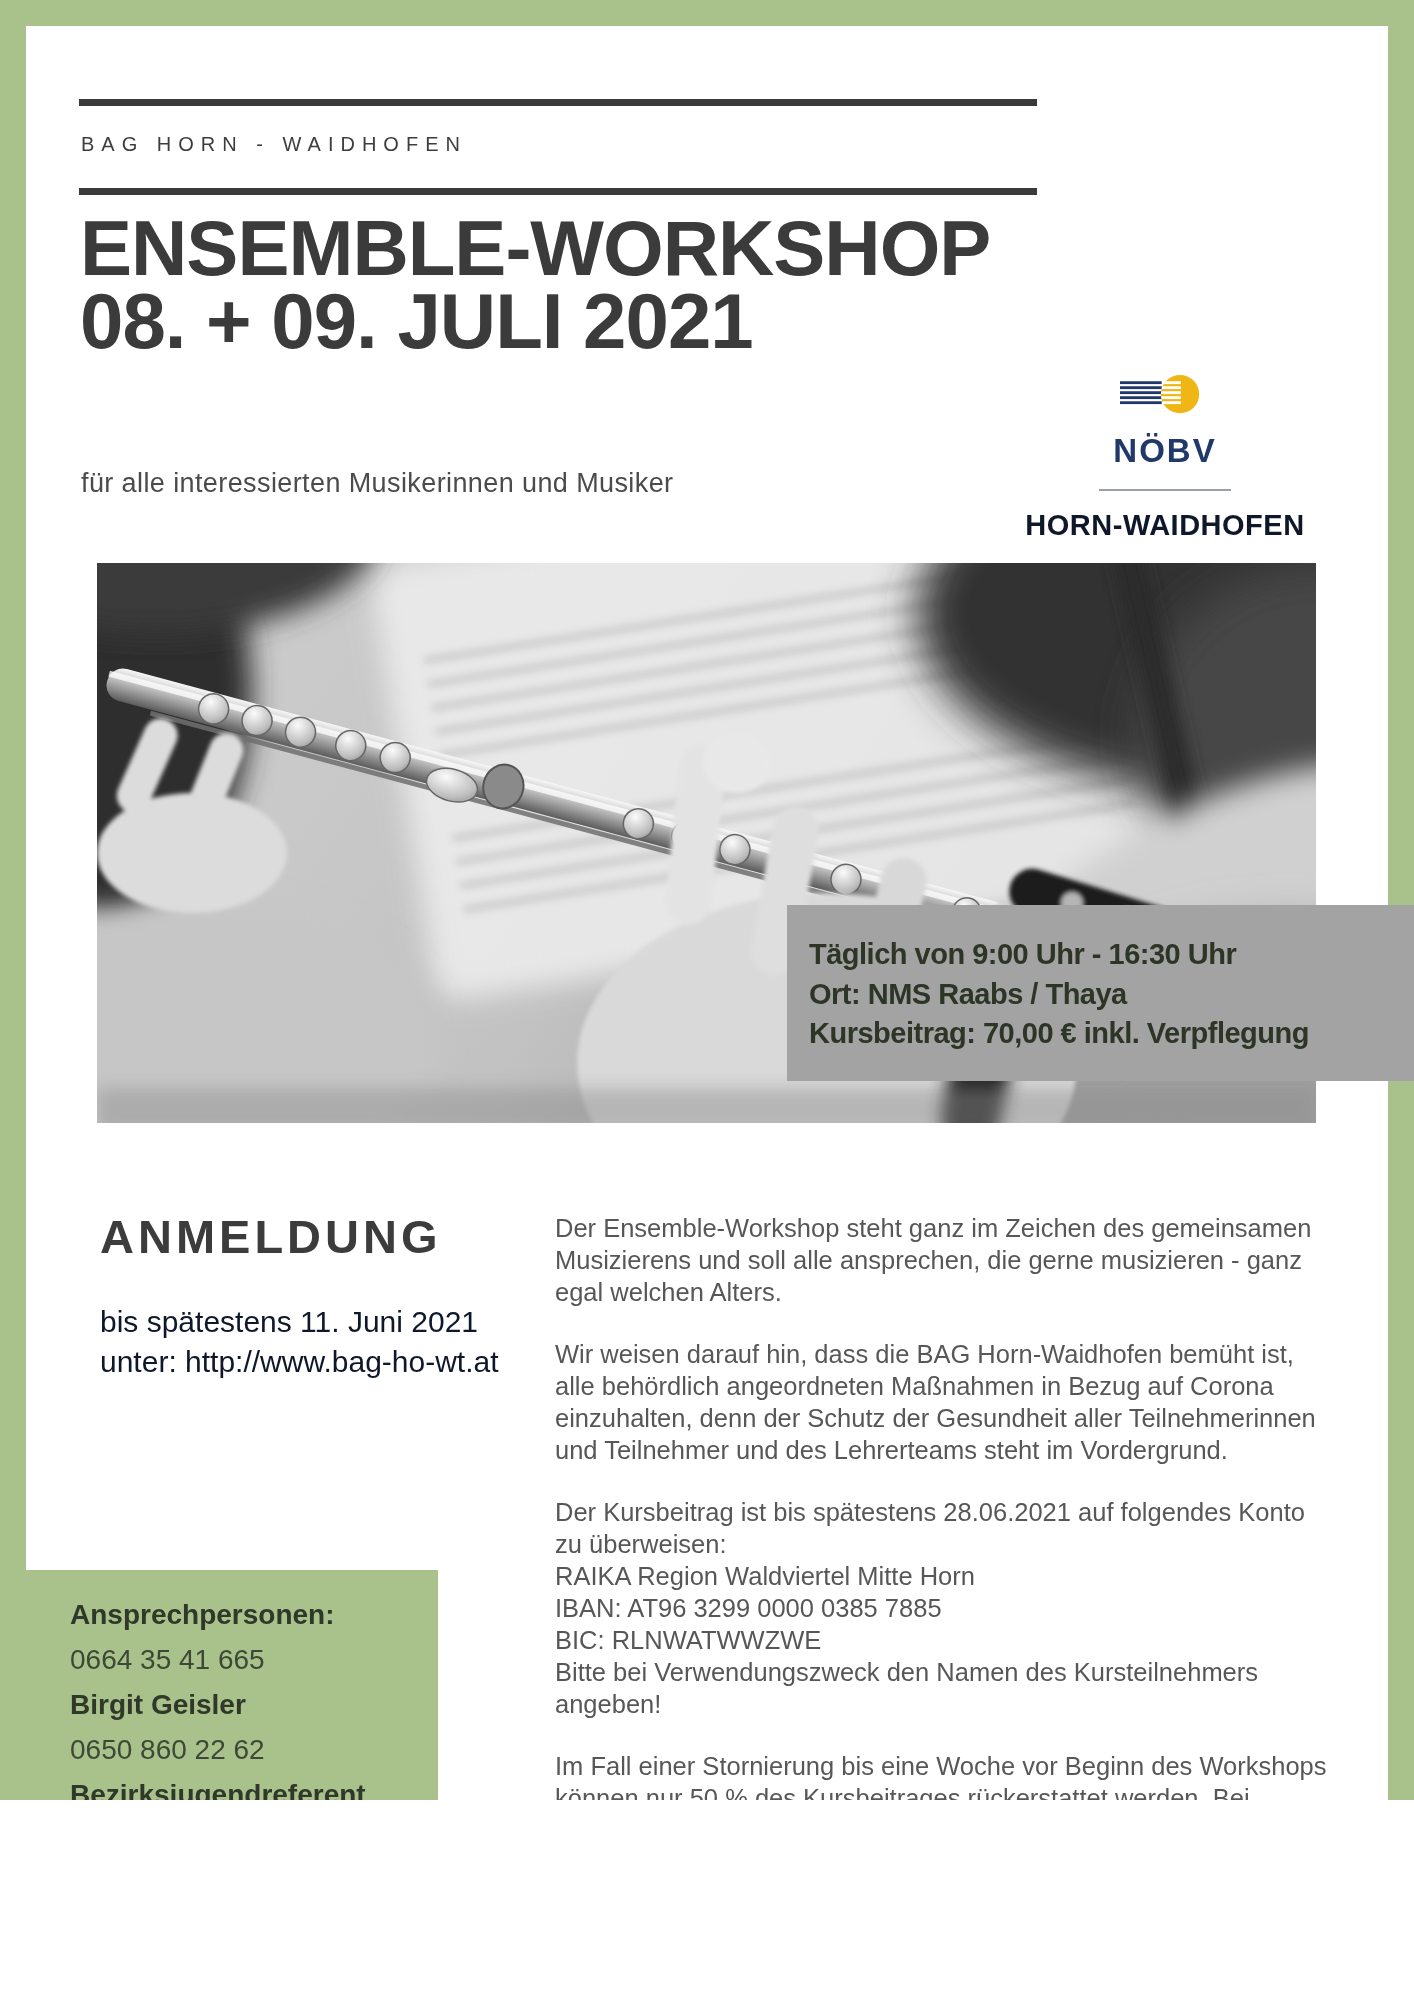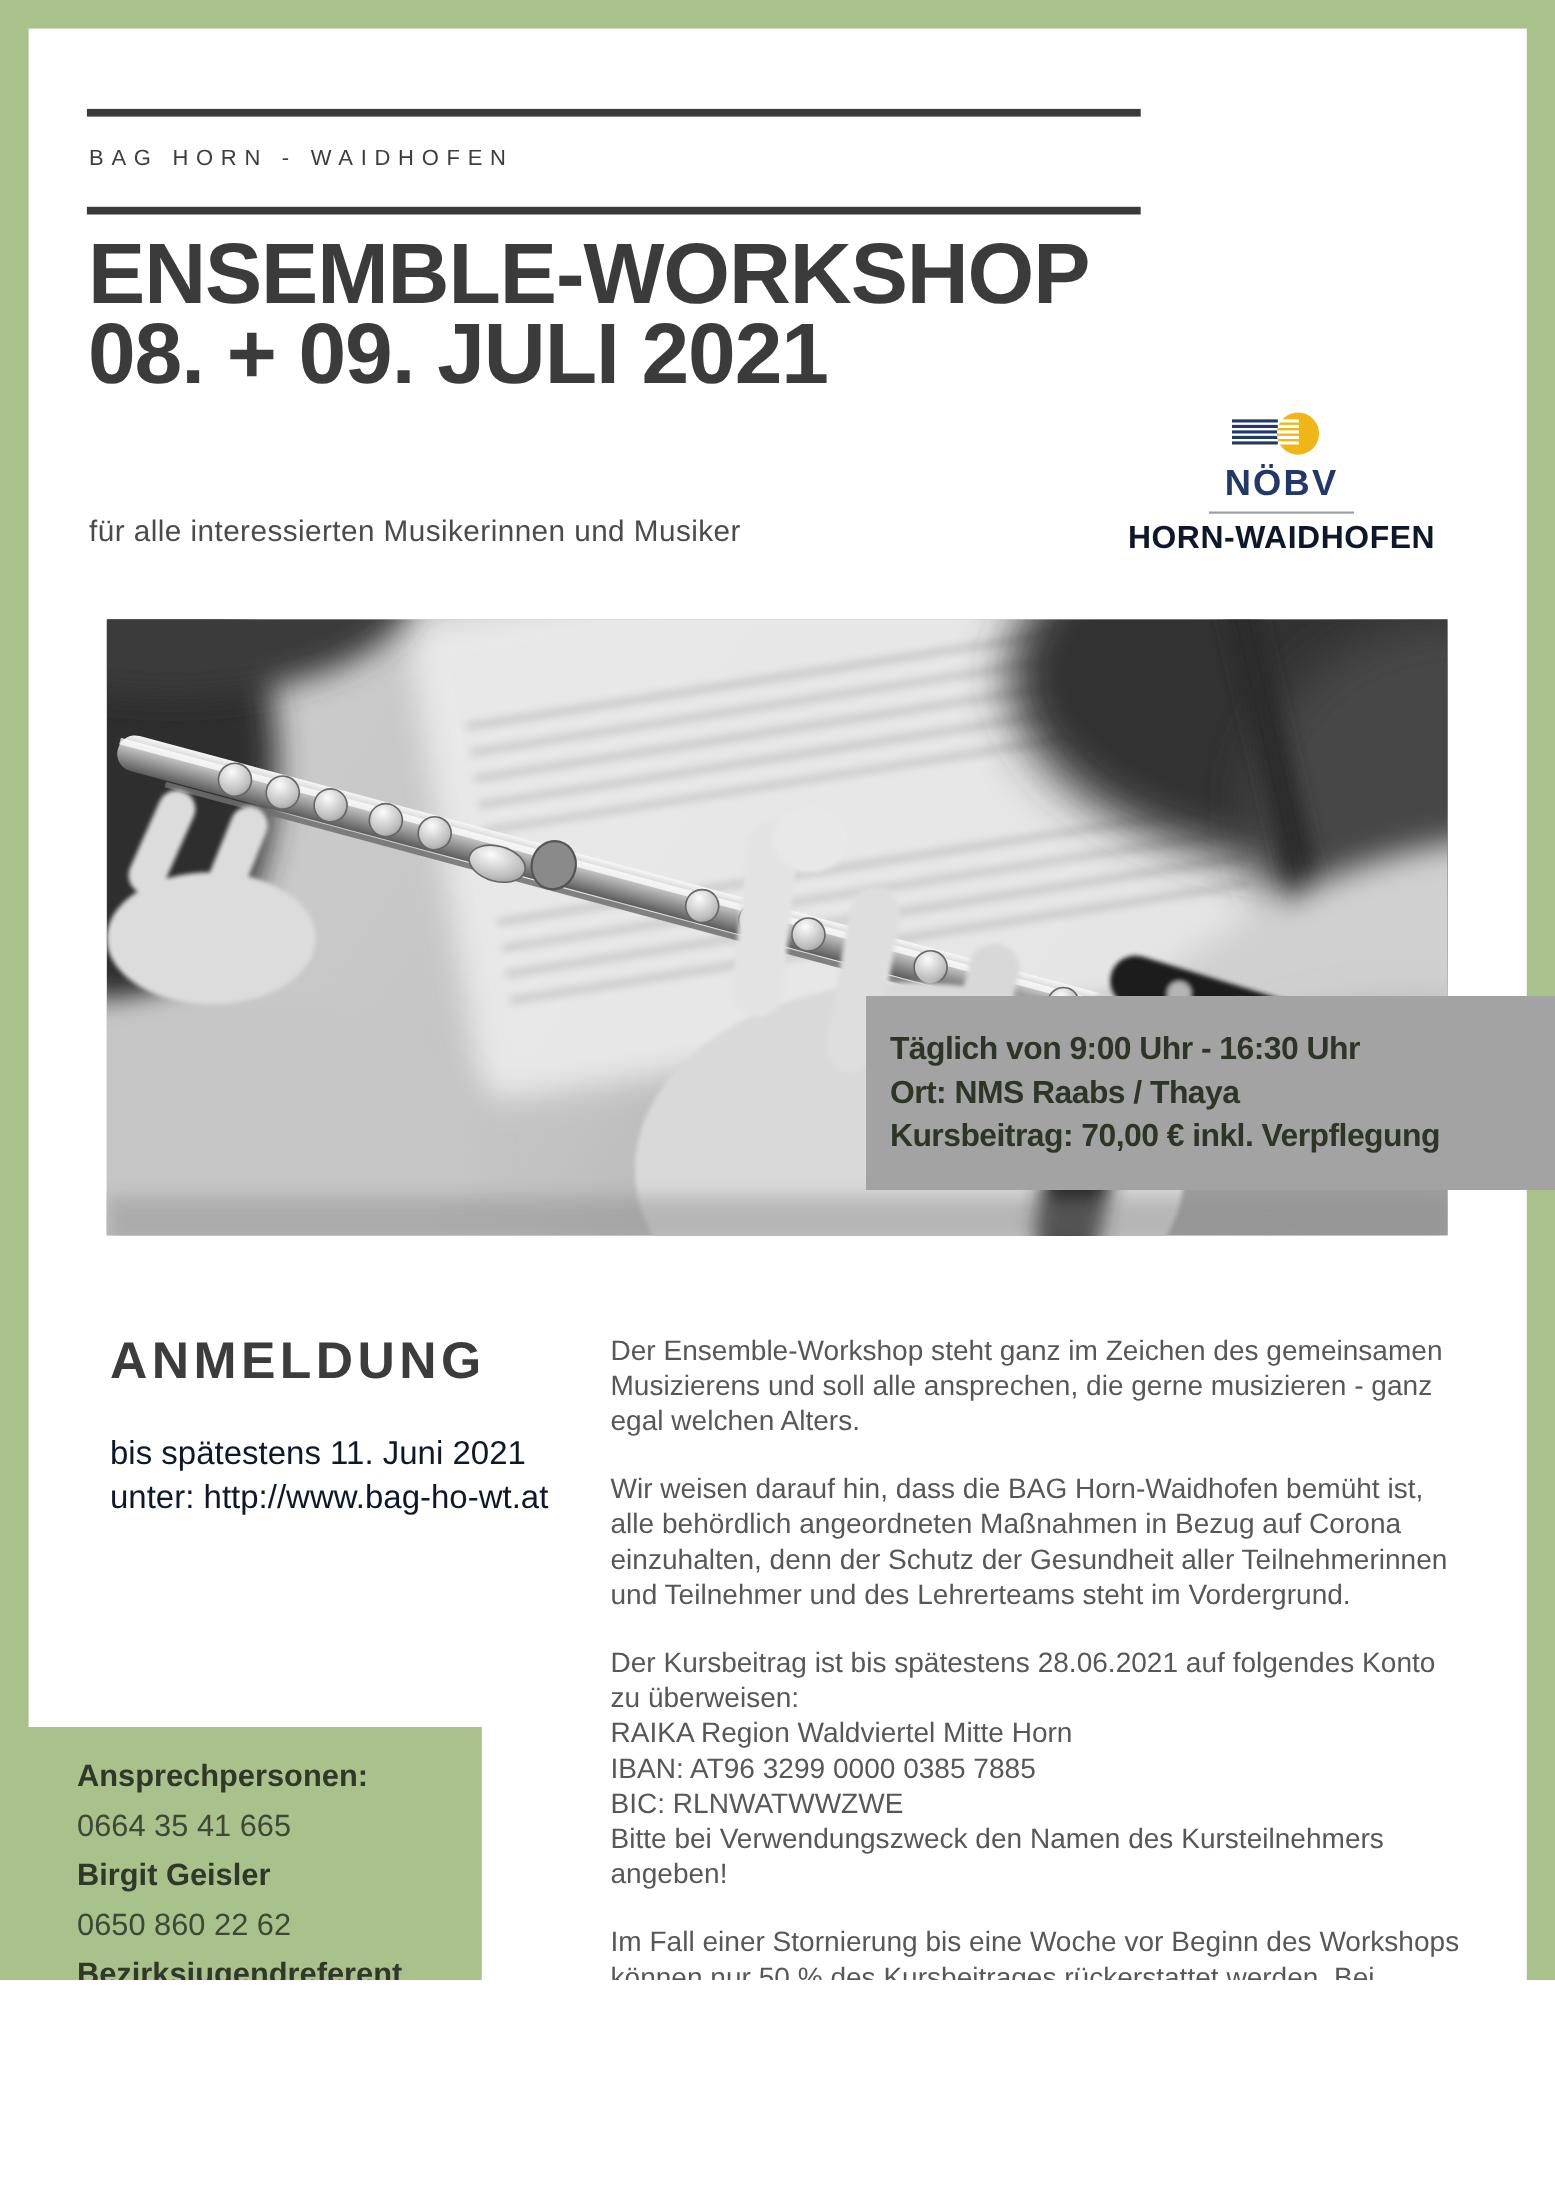--- a/index.html
+++ b/index.html
@@ -26,21 +26,21 @@
     font-size:78px;font-weight:700;color:#3b3b3b;
     letter-spacing:-1px;line-height:73px;white-space:nowrap;
   }
   .subtitle{
     position:absolute;left:81px;top:468px;
     font-size:27px;color:#4b4b4b;letter-spacing:.4px;
   }
 
   .logo{
     position:absolute;left:1020px;top:372px;width:290px;
-    display:flex;flex-direction:column;align-items:center;
+    display:flex;flex-direction:column;align-items:center;gap:12px;
   }
   .logo .mark{width:100px;height:46px;}
   .logo .org{
     margin-top:2px;font-size:33px;font-weight:700;color:#21386a;letter-spacing:2px;
   }
   .logo .div{width:132px;height:2px;background:#9aa0a6;margin:7px 0 6px 0;}
   .logo .region{font-size:29px;font-weight:700;color:#0f172a;letter-spacing:.5px;white-space:nowrap;}
 
   .photo{
     position:absolute;left:97px;top:563px;width:1219px;height:560px;

